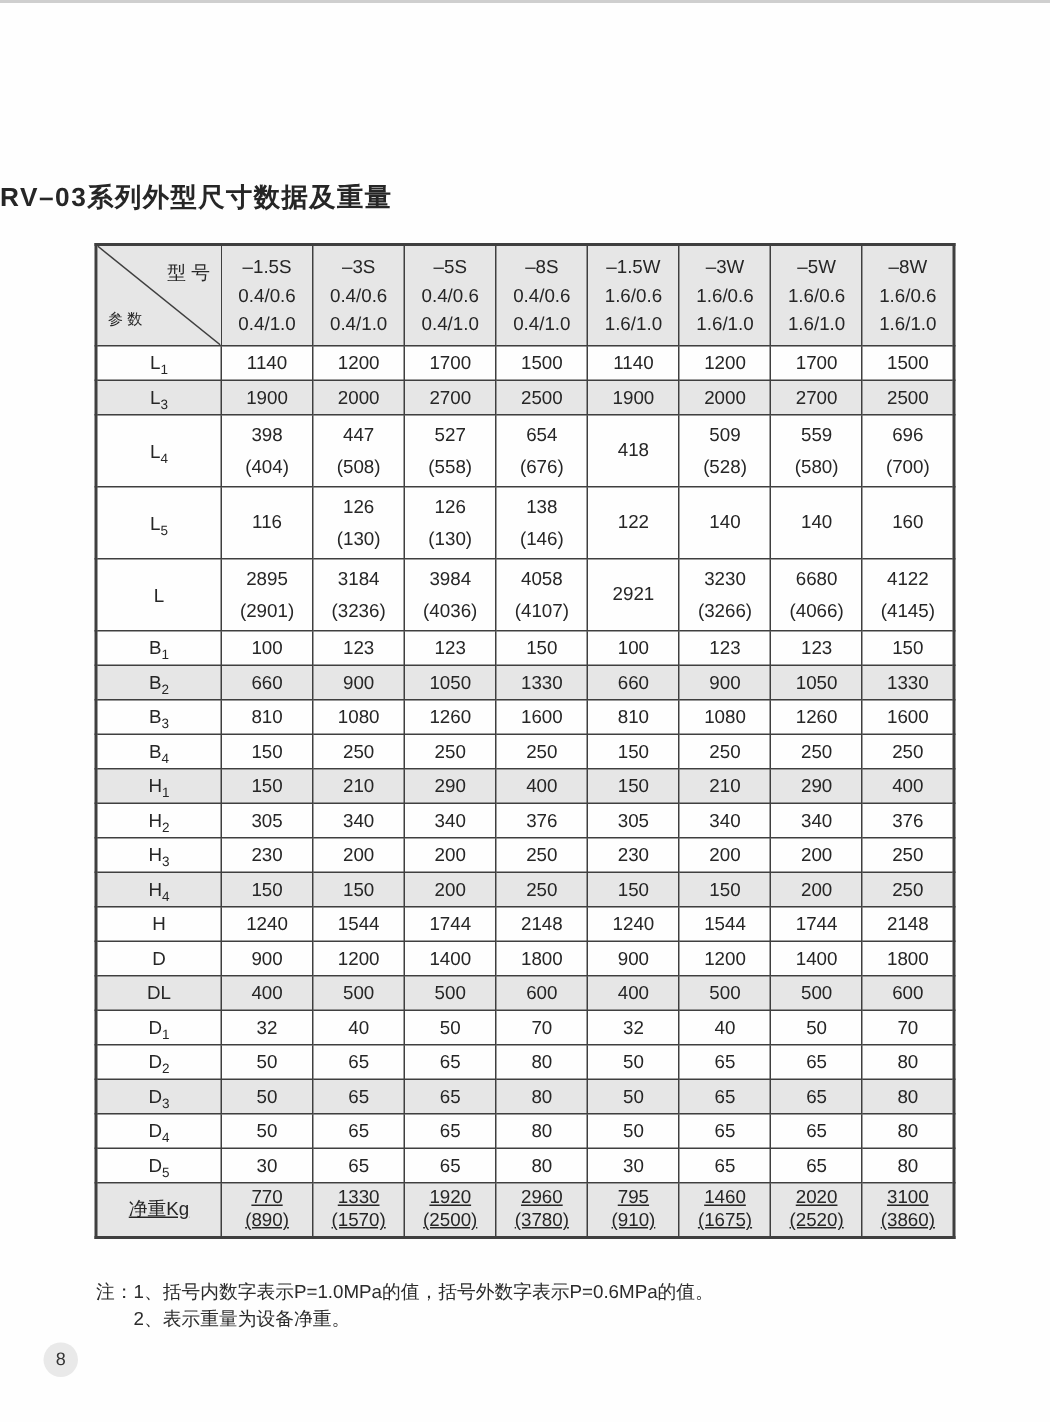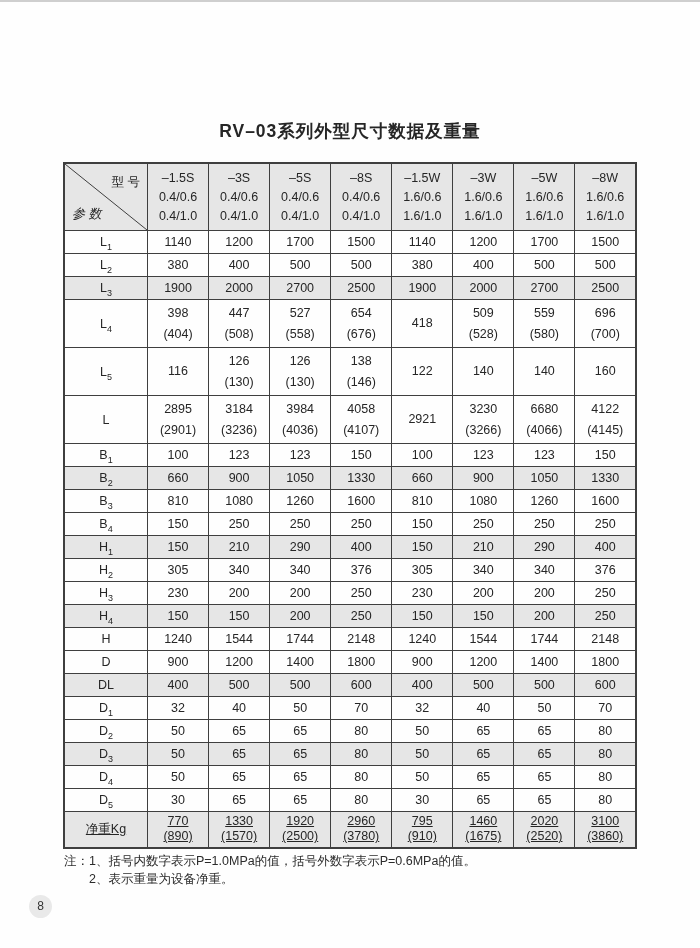--- a/index.html
+++ b/index.html
@@ -3,37 +3,37 @@
 <meta charset="utf-8">
 <style>
   html,body{margin:0;padding:0;}
   body{
     width:700px;height:948px;position:relative;background:#fefefe;
     font-family:"Liberation Sans","DejaVu Sans",sans-serif;color:#262626;
     overflow:hidden;
   }
   .top-edge{position:absolute;top:0;left:0;right:0;height:2px;background:#cfcfcf;}
   .title{
-    position:absolute;top:119px;left:0;width:100%;text-align:center;
+    position:absolute;top:119px;left:0;width:100%;text-align:left;
     font-size:17.5px;font-weight:bold;letter-spacing:1px;margin:0;
   }
   table.dim-table{
     position:absolute;left:63px;top:162px;width:574px;
     border-collapse:collapse;table-layout:fixed;border-radius:10px;
   }
   .dim-table th,.dim-table td{
     border:1px solid #3f3f3f;text-align:center;vertical-align:middle;
     padding:0;font-weight:normal;font-size:12.5px;
   }
   .dim-table{border:2px solid #3f3f3f;}
   thead th{background:#e6e6e6;height:66px;line-height:19px;}
   th.corner{width:82px;position:relative;}
   th.corner svg{position:absolute;inset:0;width:100%;height:100%;}
   .corner-top{position:absolute;top:9px;right:7px;font-size:12.5px;}
-  .corner-bottom{position:absolute;bottom:7px;left:7px;font-size:13px;font-style:italic;}
+  .corner-bottom{position:absolute;bottom:7px;left:7px;font-size:10px;}
   tbody tr.row-regular{height:23px;}
   tbody tr.row-tall{height:48px;padding-left:42px;}
   tbody tr.row-weight{height:36px;text-decoration:underline;}
   tbody tr.shaded td{background:#e6e6e6;}
   tbody td.cell{white-space:pre-line;line-height:17px;}
   tr.row-tall td.cell{line-height:21px;}
   tr.row-weight td.cell{line-height:15px;}
   td.row-label sub{font-size:9px;line-height:0;}
   .notes{
     position:absolute;left:64px;top:852px;display:flex;
@@ -109,31 +109,20 @@
       <tr class="row-regular">
         <td class="row-label"><span>L</span><sub>1</sub></td>
         <td class="cell">1140</td>
         <td class="cell">1200</td>
         <td class="cell">1700</td>
         <td class="cell">1500</td>
         <td class="cell">1140</td>
         <td class="cell">1200</td>
         <td class="cell">1700</td>
         <td class="cell">1500</td>
-      </tr>
-      <tr class="row-regular">
-        <td class="row-label"><span>L</span><sub>2</sub></td>
-        <td class="cell">380</td>
-        <td class="cell">400</td>
-        <td class="cell">500</td>
-        <td class="cell">500</td>
-        <td class="cell">380</td>
-        <td class="cell">400</td>
-        <td class="cell">500</td>
-        <td class="cell">500</td>
       </tr>
       <tr class="shaded row-regular">
         <td class="row-label"><span>L</span><sub>3</sub></td>
         <td class="cell">1900</td>
         <td class="cell">2000</td>
         <td class="cell">2700</td>
         <td class="cell">2500</td>
         <td class="cell">1900</td>
         <td class="cell">2000</td>
         <td class="cell">2700</td>

